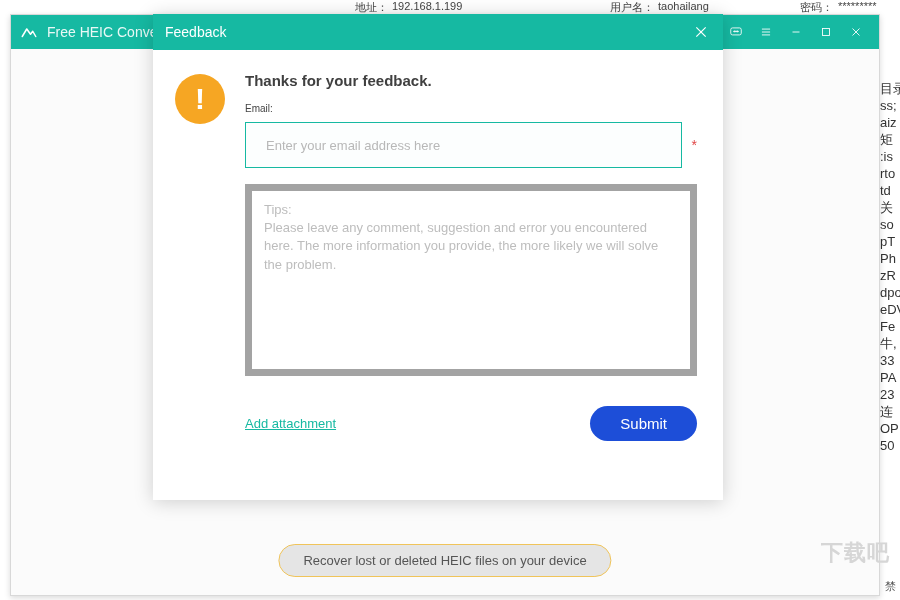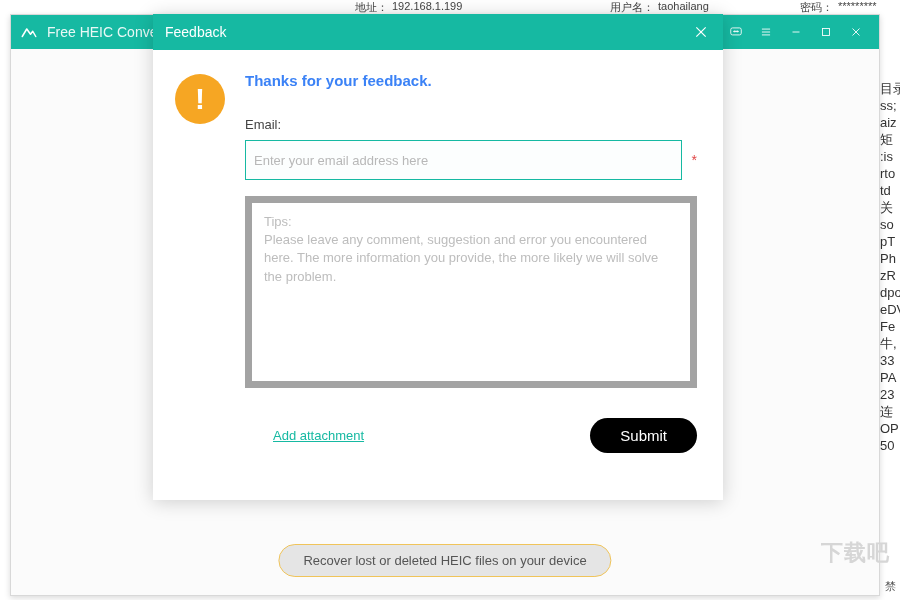--- a/index.html
+++ b/index.html
@@ -96,53 +96,53 @@
     .exclaim {
       width: 50px; height: 50px; border-radius: 50%;
       background: #f6a623;
       display: flex; align-items: center; justify-content: center;
       flex-shrink: 0;
       margin-top: 2px;
     }
     .exclaim span { color: #fff; font-size: 30px; font-weight: bold; line-height: 1; }
     .form { flex: 1; }
     .form h2 {
-      font-size: 15px; font-weight: 700; color: #3b82f6;
-      margin-bottom: 28px;
-    }
-    .label { font-size: 13px; color: #444; margin-bottom: 8px; display: block; }
+      font-size: 15px; font-weight: 700; color: #404040;
+      margin-bottom: 14px;
+    }
+    .label { font-size: 10px; color: #444; margin-bottom: 8px; display: block; }
     .email-row { display: flex; align-items: center; gap: 10px; margin-bottom: 16px; }
     .email-input {
-      flex: 1; height: 40px;
+      flex: 1; height: 46px;
       border: 1px solid #16b9a2;
-      padding: 0 8px;
+      padding: 0 20px;
       font-size: 13px; color: #333;
       outline: none;
       background: #fcfefe;
     }
     .email-input::placeholder { color: #b8b8b8; }
     .req { color: #e04646; font-size: 14px; }
     .contents-area {
       width: 100%; height: 192px;
       border: 7px solid #a3a3a3;
       padding: 10px 12px;
       font-size: 13px; color: #333;
       outline: none; resize: none;
       font-family: inherit;
     }
     .contents-area::placeholder { color: #bdbdbd; line-height: 1.4; }
     .form-footer {
       display: flex; align-items: center; justify-content: space-between;
       margin-top: 26px;
     }
     .attach-link {
-      color: #16b9a2; font-size: 13px; text-decoration: underline; cursor: pointer; margin-left: 28px;
+      color: #16b9a2; font-size: 13px; text-decoration: underline; cursor: pointer;
     }
     .submit-btn {
-      background: #000000; color: #fff;
+      background: #1d4ed8; color: #fff;
       border: none; border-radius: 18px;
       padding: 9px 30px; font-size: 15px;
       cursor: pointer;
     }
     .watermarkish {
       position: absolute; right: 10px; bottom: 32px;
       font-size: 22px; color: #d6d6d6; letter-spacing: 1px; font-weight: bold;
       pointer-events: none;
     }
   </style>

